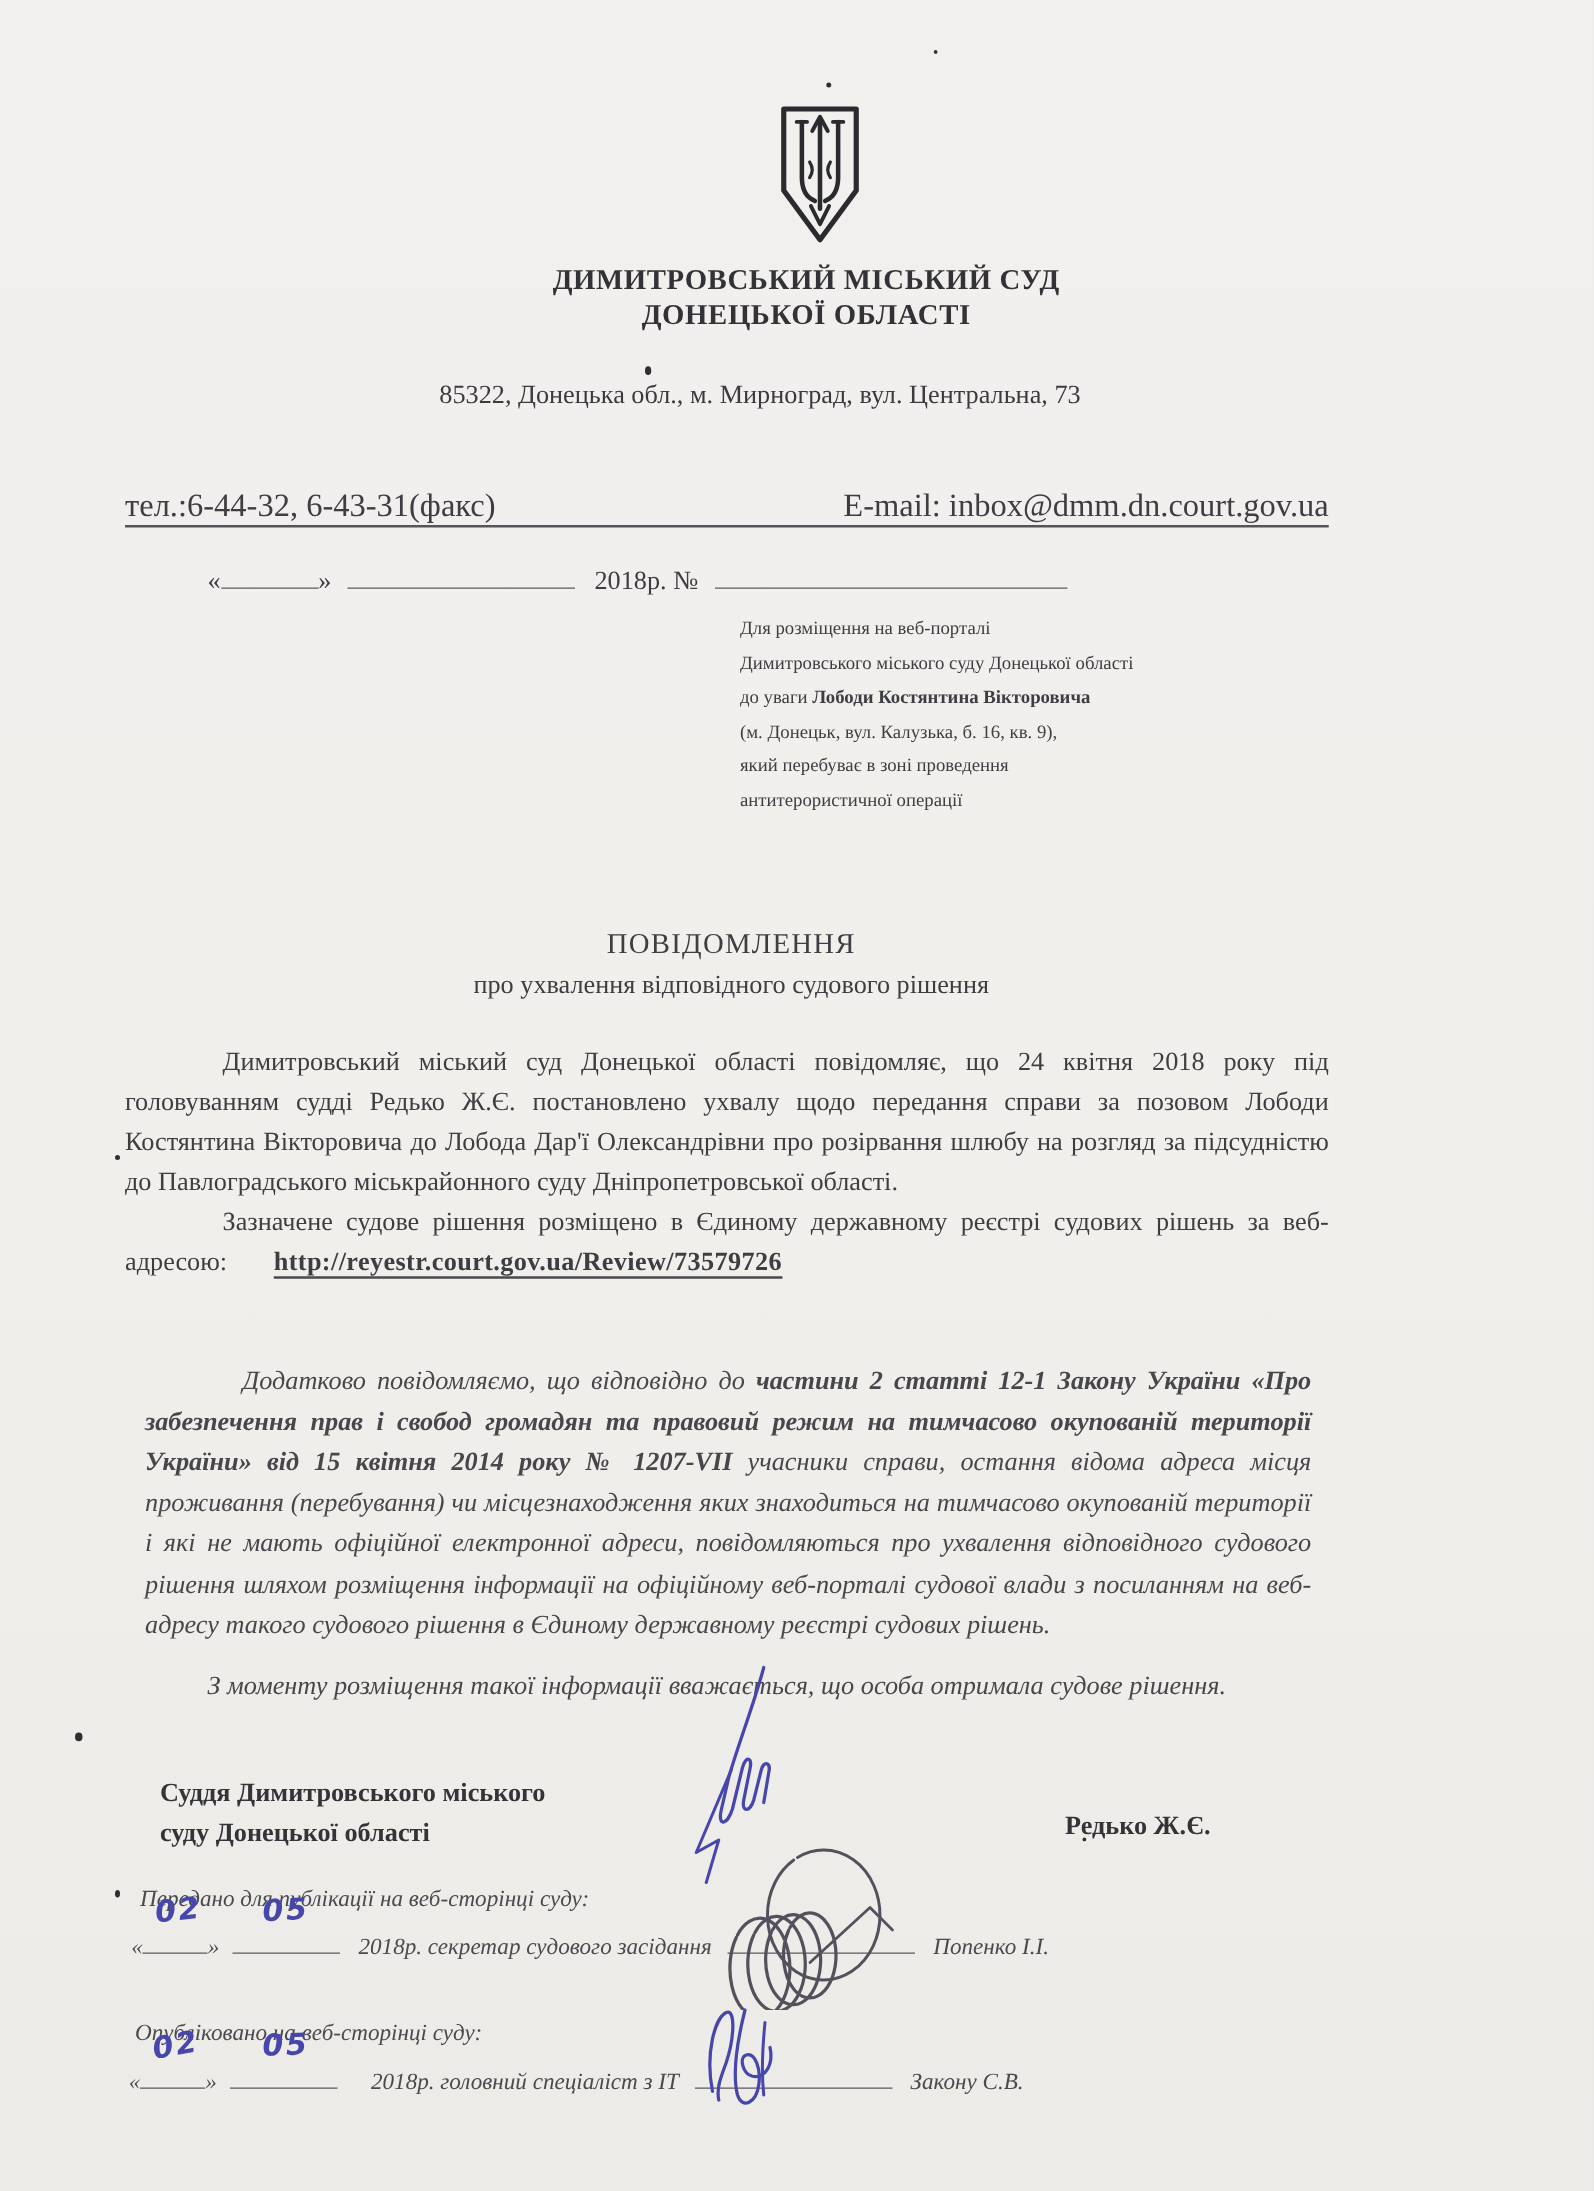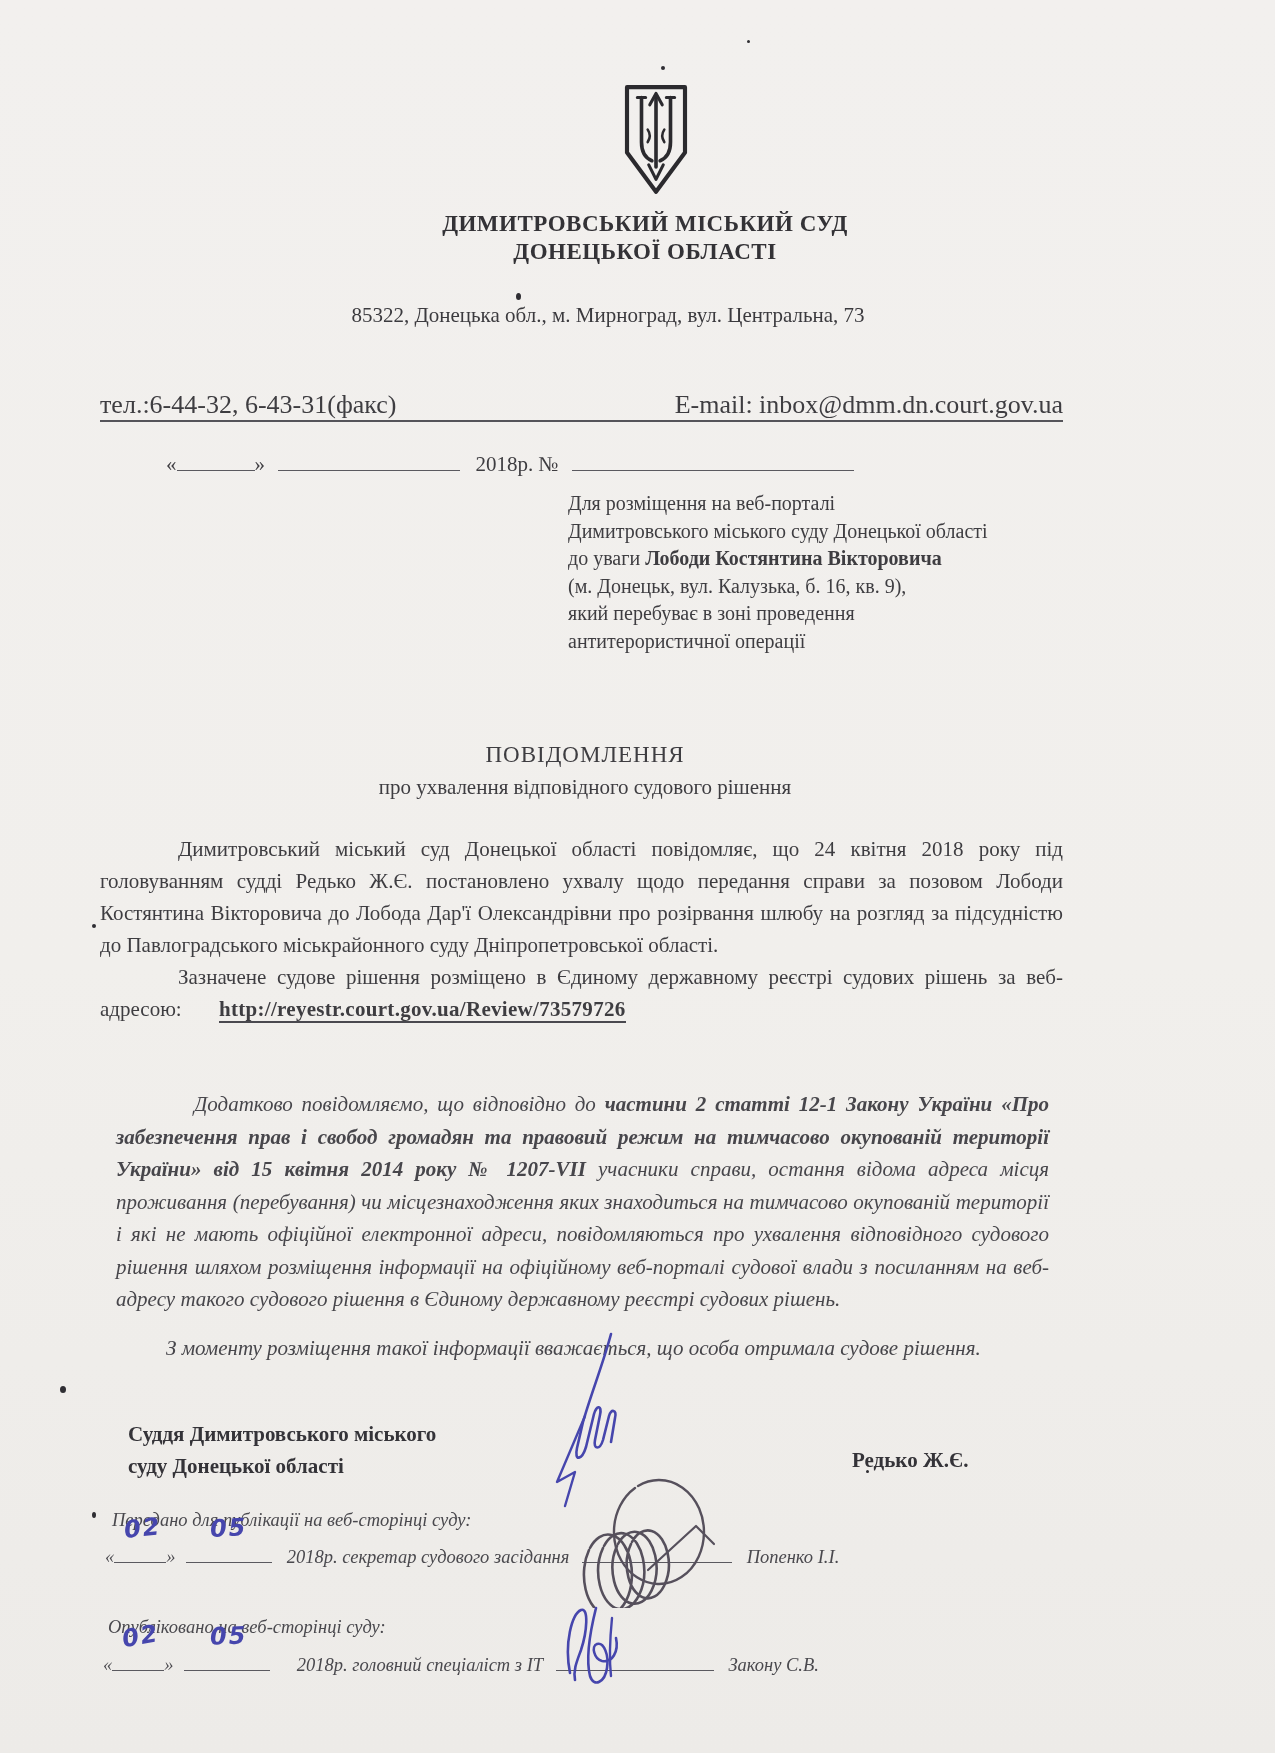--- a/index.html
+++ b/index.html
@@ -19,21 +19,21 @@
   .emblem{left:618px;top:82px;width:76px;height:116px;}
   .court-name{left:115px;top:210px;width:1060px;font-weight:bold;font-size:23px;line-height:28px;color:#333236;letter-spacing:.5px;}
   .address{left:88px;top:303px;width:1040px;font-size:21px;color:#3b3a3e;}
   .contact-row{
     left:100px;top:386px;width:963px;height:34px;
     border-bottom:2px solid #55545a;font-size:26px;
     display:flex;justify-content:space-between;align-items:flex-end;
   }
   .date-line{left:118px;top:448px;width:950px;font-size:21px;white-space:nowrap;margin-left:48px;}
   .blank{display:inline-block;border-bottom:1.5px solid #5a595f;height:22px;vertical-align:baseline;position:relative;}
-  .recipient{left:568px;top:490px;width:490px;font-size:20px;line-height:27.6px;}
+  .recipient{left:592px;top:490px;width:490px;font-size:15px;line-height:27.6px;}
   .doc-title{left:0;top:742px;width:1170px;}
   .doc-title .h{font-size:23px;letter-spacing:1px;}
   .doc-title .s{font-size:21px;margin-top:7px;}
   .body-text{left:100px;top:833px;width:963px;font-size:21px;line-height:32px;text-align:justify;}
   .body-text p{margin:0;text-indent:78px;}
   .url{font-weight:bold;border-bottom:2px solid #4a494f;letter-spacing:.3px;margin-left:32px;}
   .law-block{left:100px;top:1072px;width:965px;font-size:21px;line-height:32.5px;text-align:justify;font-style:italic;color:#47464b;}
   .law-block p{margin:16px;text-indent:78px;}
   .law-block .p4{text-indent:50px;}
   .bold-it{font-weight:bold;}

